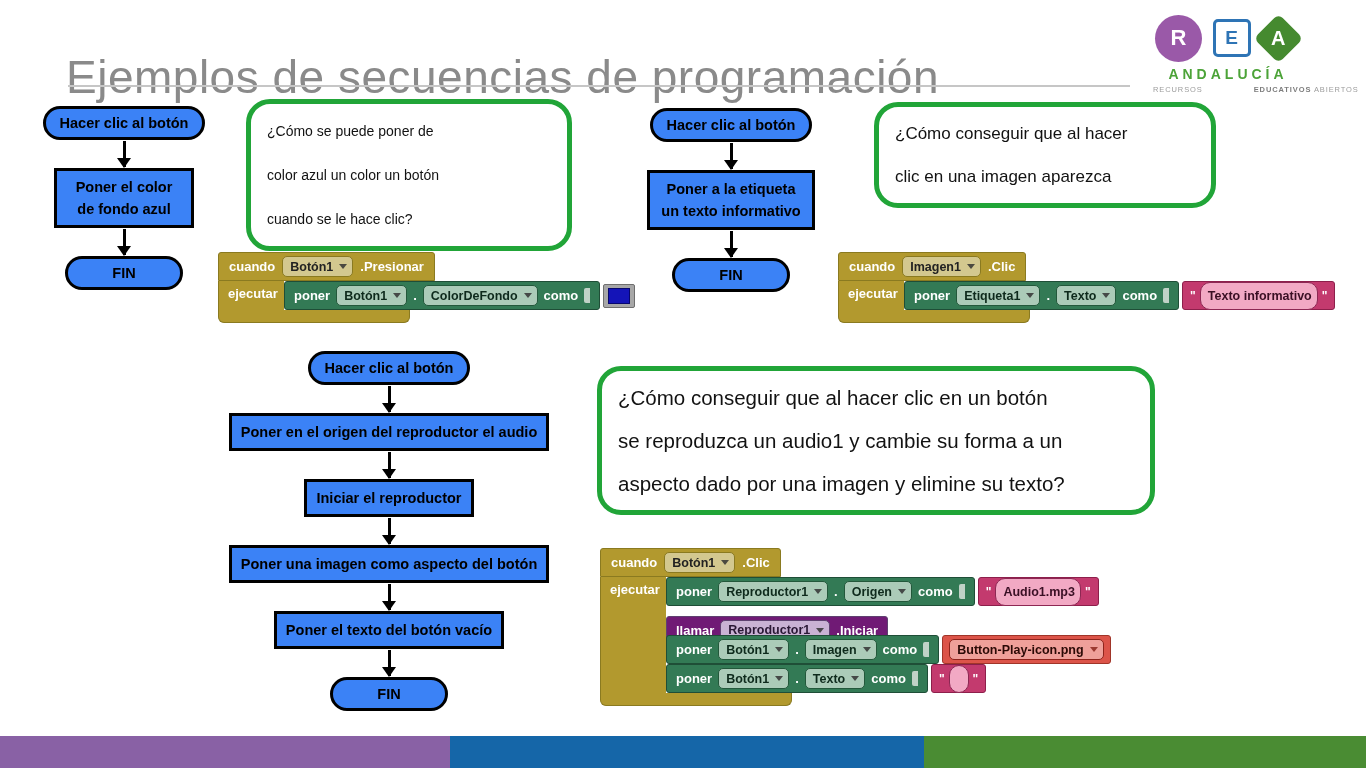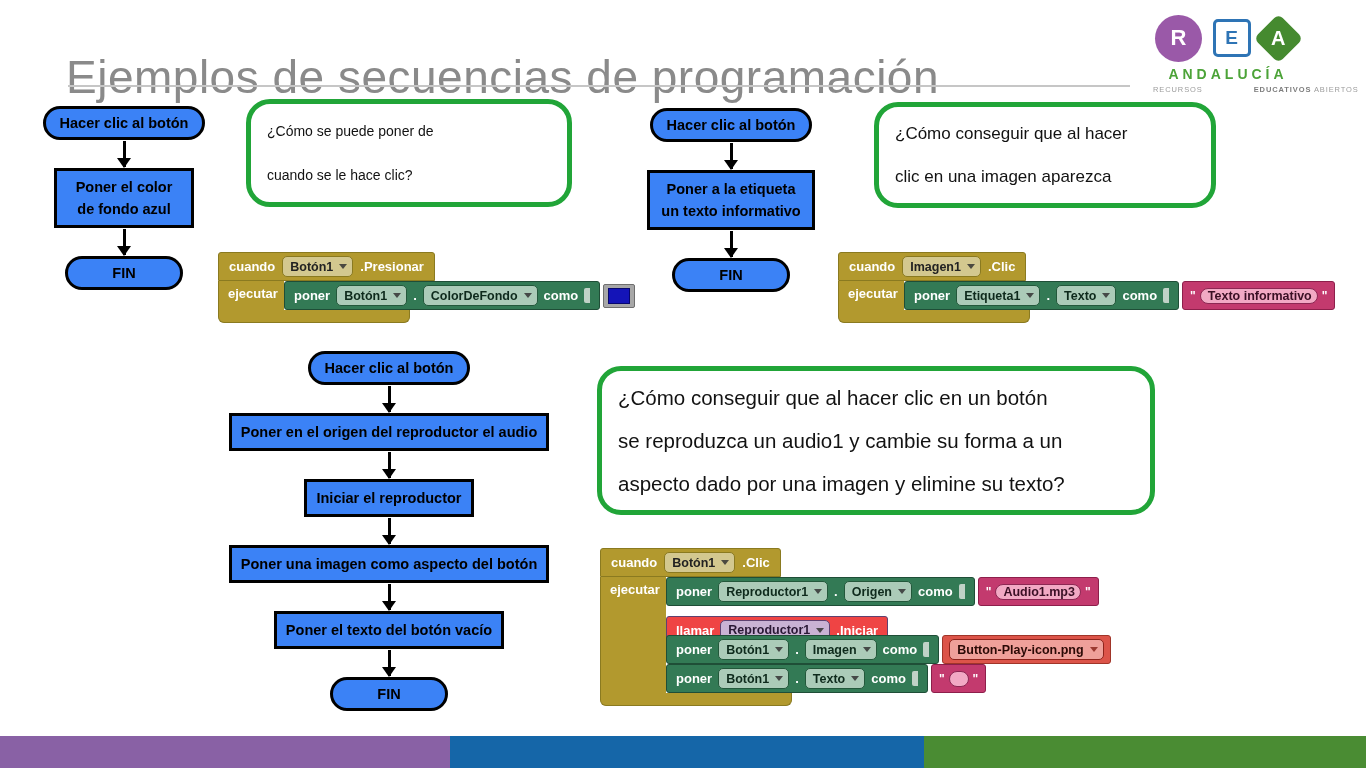--- a/index.html
+++ b/index.html
@@ -55,30 +55,30 @@
   .bk-body{display:flex;align-items:stretch;}
   .bk-exec{background:#b2992e;border-left:1px solid #8a7a20;width:66px;box-sizing:border-box;
            padding:5px 6px 0 9px;}
   .bk-stack{display:flex;flex-direction:column;}
   .bk-row{display:flex;align-items:center;gap:3px;height:29px;}
   .bk-lip{height:13px;width:192px;background:#b2992e;border:1px solid #8a7a20;border-top:none;
           border-radius:0 0 6px 6px;box-sizing:border-box;}
   .st{display:inline-flex;align-items:center;gap:6px;height:29px;padding:0 9px;border-radius:3px;
       box-sizing:border-box;}
   .st-green{background:#337a55;border:1px solid #1f4e37;}
-  .st-purple{background:#ef4444;border:1px solid #5e4170;margin-top:19px;}
+  .st-purple{background:#701a75;border:1px solid #5e4170;margin-top:19px;}
   .kw{white-space:nowrap;}
   .fld{display:inline-flex;align-items:center;height:21px;border-radius:5px;padding:0 5px 0 7px;
        font-weight:700;font-size:12.5px;white-space:nowrap;box-sizing:border-box;}
   .caret{width:0;height:0;border-left:4px solid transparent;border-right:4px solid transparent;
          border-top:5px solid rgba(50,50,50,.85);margin-left:6px;}
   .fld-tan{background:#d3c88f;border:1px solid #8a7a20;color:#222;}
   .fld-grn{background:#abcbb8;border:1px solid #23583b;color:#0e2a1c;}
   .fld-pur{background:#c9b2d4;border:1px solid #5e4170;color:#2a1835;}
-  .fld-pink{background:#f2a9c4;border:1px solid #8d2753;color:#3a0f24;border-radius:10px;height:16px;}
+  .fld-pink{background:#f2a9c4;border:1px solid #8d2753;color:#3a0f24;border-radius:10px;height:28px;}
   .fld-pink.empty{width:20px;padding:0;}
   .fld-red{background:#efa09a;border:1px solid #8f241c;color:#2b0a06;}
   .fld-red .caret{border-top-color:#9c3a31;}
   .val-string{display:inline-flex;align-items:center;gap:4px;background:#c33a6e;border:1px solid #8d1f4b;
               height:27px;padding:0 7px;border-radius:3px;}
   .q{font-size:12px;line-height:1;}
   .val-asset{display:inline-flex;align-items:center;background:#dc5449;border:1px solid #a03529;
              height:27px;padding:0 6px;border-radius:3px;}
   .val-color{display:inline-flex;align-items:center;justify-content:center;background:#a7a7a7;
              border:1px solid #6e6e6e;width:30px;height:22px;border-radius:2px;}
@@ -155,20 +155,21 @@
       <span>Poner el texto del botón vacío</span>
     </div>
     <div class="fc-arrow"></div>
     <div class="fc-node fc-terminal">
       <span>FIN</span>
     </div>
   </div>
 
 <div id="bubble0" class="bubble">
     <div class="bub-line">¿Cómo se puede poner de</div>
+    <div class="bub-line">color azul un color un botón</div>
     <div class="bub-line">cuando se le hace clic?</div>
   </div>
 <div id="bubble1" class="bubble">
     <div class="bub-line">¿Cómo conseguir que al hacer</div>
     <div class="bub-line">clic en una imagen aparezca</div>
   </div>
 <div id="bubble2" class="bubble">
     <div class="bub-line">¿Cómo conseguir que al hacer clic en un botón</div>
     <div class="bub-line">se reproduzca un audio1 y cambie su forma a un</div>
     <div class="bub-line">aspecto dado por una imagen y elimine su texto?</div>

